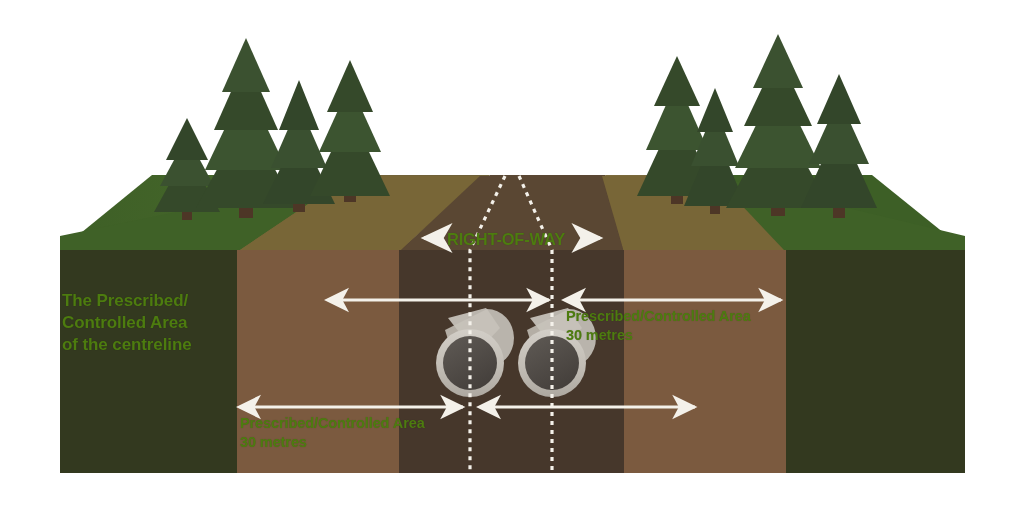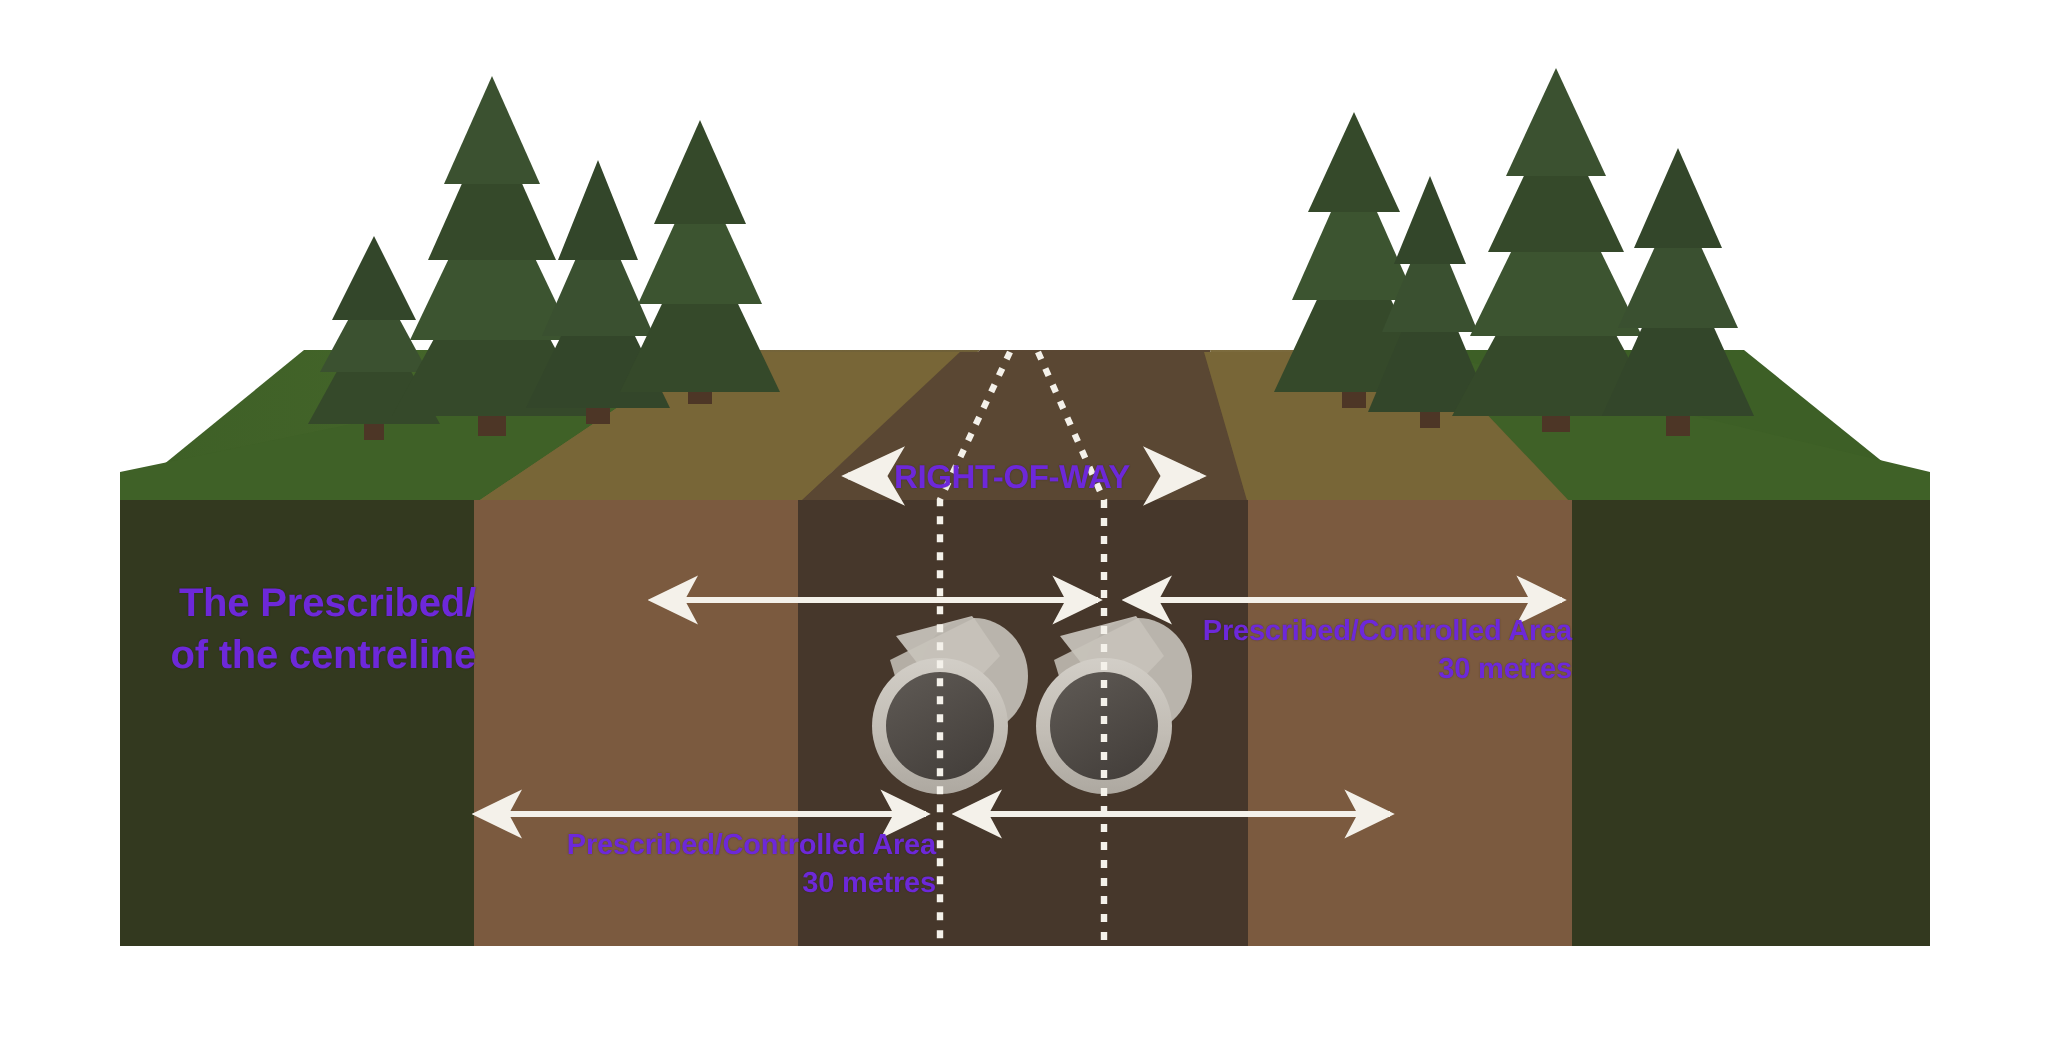--- a/index.html
+++ b/index.html
@@ -1,23 +1,23 @@
 <!DOCTYPE html>
 <html><head>
 <meta charset="utf-8">
 <style>
   html,body{margin:0;padding:0;background:#ffffff;}
   body{width:1024px;height:521px;overflow:hidden;
        font-family:"Liberation Sans",sans-serif;}
   #stage{position:relative;width:1024px;height:521px;background:#ffffff;}
   #svgroot{position:absolute;left:0;top:0;}
-  .lbl{position:absolute;color:#6d28d9;font-weight:bold;text-align:right;
+  .lbl{position:absolute;color:#4d7c0f;font-weight:bold;text-align:left;
        line-height:1.28;letter-spacing:-0.1px;
        text-shadow:0 0 1px rgba(0,0,0,.25);}
-  #left-note{left:62px;top:290px;width:176px;font-size:20px;}
+  #left-note{left:62px;top:290px;width:176px;font-size:17px;}
   #right-note{left:566px;top:307px;width:220px;font-size:14.5px;}
   #bottom-note{left:240px;top:414px;width:228px;font-size:14.5px;}
   #row-label{left:447px;top:229px;font-size:16.5px;font-weight:bold;
              letter-spacing:-.2px;white-space:nowrap;}
   .ln2{display:block;}
 </style>
 </head>
 <body>
 
 <div id="stage">
@@ -209,20 +209,21 @@
     <line x1="240" y1="407" x2="463" y2="407" stroke="#f4f1ea" stroke-width="3" marker-start="url(#ah-start)" marker-end="url(#ah-end)"></line>
     <line x1="480" y1="407" x2="695" y2="407" stroke="#f4f1ea" stroke-width="3" marker-start="url(#ah-start)" marker-end="url(#ah-end)"></line>
   </g>
 
 </svg>
 
 <div class="lbl" id="row-label">RIGHT-OF-WAY</div>
 
 <div class="lbl" id="left-note">
   <span class="ln2">The Prescribed/</span>
+  <span class="ln2">Controlled Area</span>
   <span class="ln2">of the centreline</span>
 </div>
 
 <div class="lbl" id="right-note">
   <span class="ln2">Prescribed/Controlled Area</span>
   <span class="ln2">30 metres</span>
 </div>
 
 <div class="lbl" id="bottom-note">
   <span class="ln2">Prescribed/Controlled Area</span>

